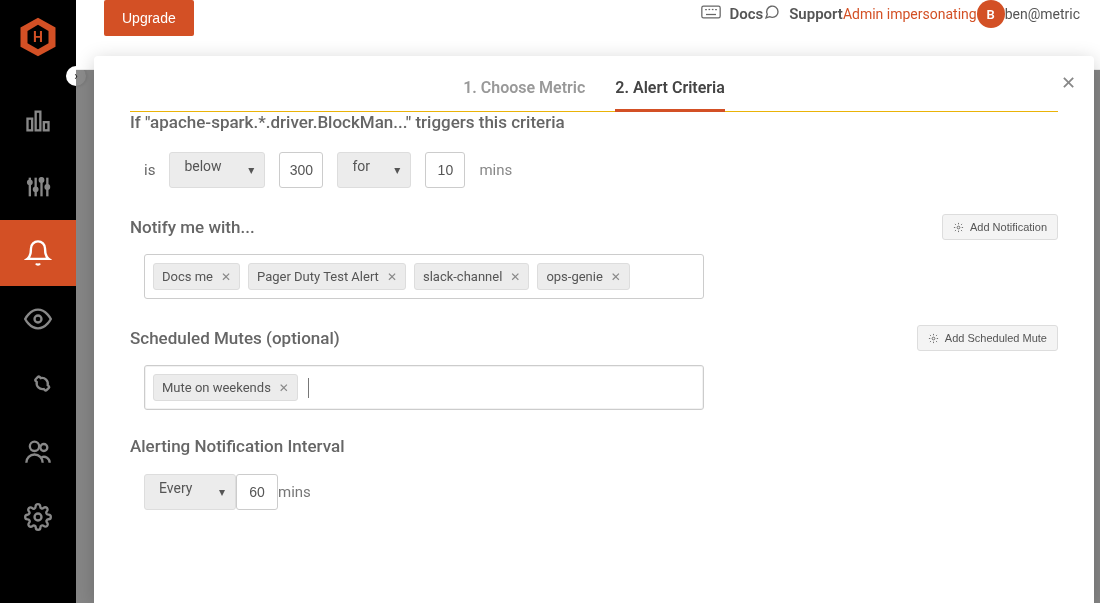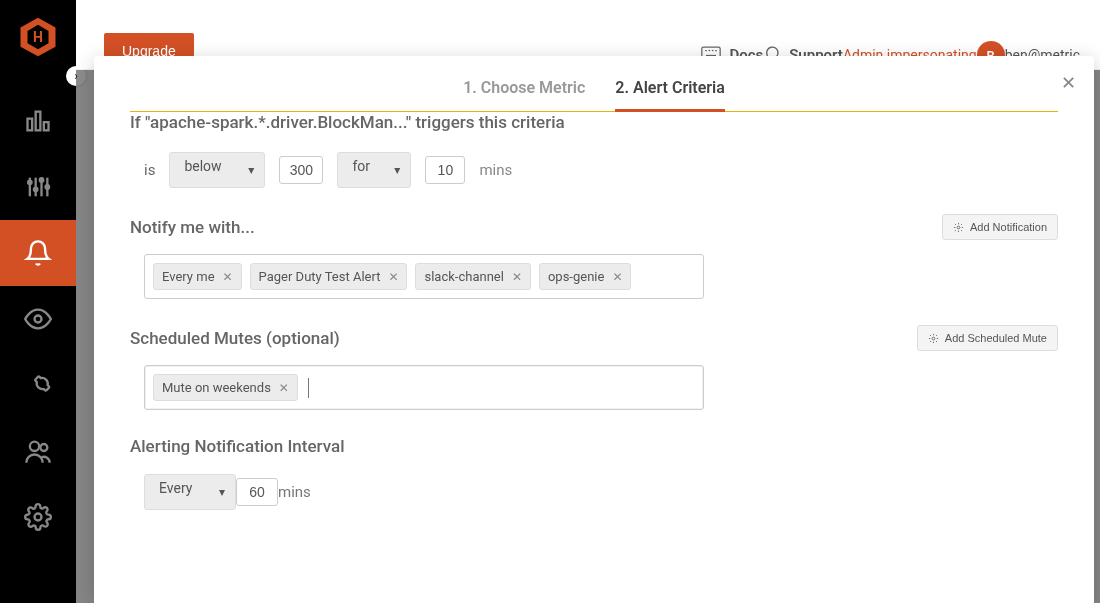--- a/index.html
+++ b/index.html
@@ -55,21 +55,21 @@
   }
 
   
   .topbar {
     position:absolute;
     left:76px; top:0; right:0;
     height:70px;
     background:#fff;
     border-bottom:1px solid #eee;
     display:flex;
-    align-items:flex-end;
+    align-items:flex-start;
     padding:0 20px 0 28px;
     z-index:1;
   }
   .upgrade-btn {
     background:#d35025;
     color:#fff;
     border:none;
     padding:10px 18px;
     font-size:14px;
     border-radius:2px;
@@ -142,21 +142,21 @@
     border-radius:3px;
     display:flex;align-items:center;
     font-size:14px; color:#555;
     cursor:pointer;
   }
   .select::after {
     content:"▾"; position:absolute; right:10px; top:50%; transform:translateY(-50%);
     color:#555; font-size:12px;
   }
   .numbox {
-    width:44px; height:28px; border:1px solid #ccc; border-radius:3px;
+    width:44px; height:36px; border:1px solid #ccc; border-radius:3px;
     text-align:center; font-size:14px; color:#555;
   }
 
   .section-header {
     display:flex; align-items:center; justify-content:space-between;
     margin-bottom:14px;
     gap:26px;
   }
   .section-title { font-size:17px; color:#666; font-weight:500;}
   .add-btn {
@@ -334,21 +334,21 @@
     <button class="add-btn">
       <span class="gear"><svg viewBox="0 0 24 24" fill="none" stroke="#666" stroke-width="2">
             <circle cx="12" cy="12" r="3"></circle>
             <path d="M12 2v3M12 19v3M4.2 4.2l2.1 2.1M17.7 17.7l2.1 2.1M2 12h3M19 12h3M4.2 19.8l2.1-2.1M17.7 6.3l2.1-2.1"></path>
           </svg></span>
       <span>Add Notification</span>
     </button>
   </div>
   <div class="tag-box wide" id="notify-tags">
       <div class="tag">
-        <span>Every me</span>
+        <span>Docs me</span>
         <span class="x">✕</span>
       </div>
       <div class="tag">
         <span>Pager Duty Test Alert</span>
         <span class="x">✕</span>
       </div>
       <div class="tag">
         <span>slack-channel</span>
         <span class="x">✕</span>
       </div>

